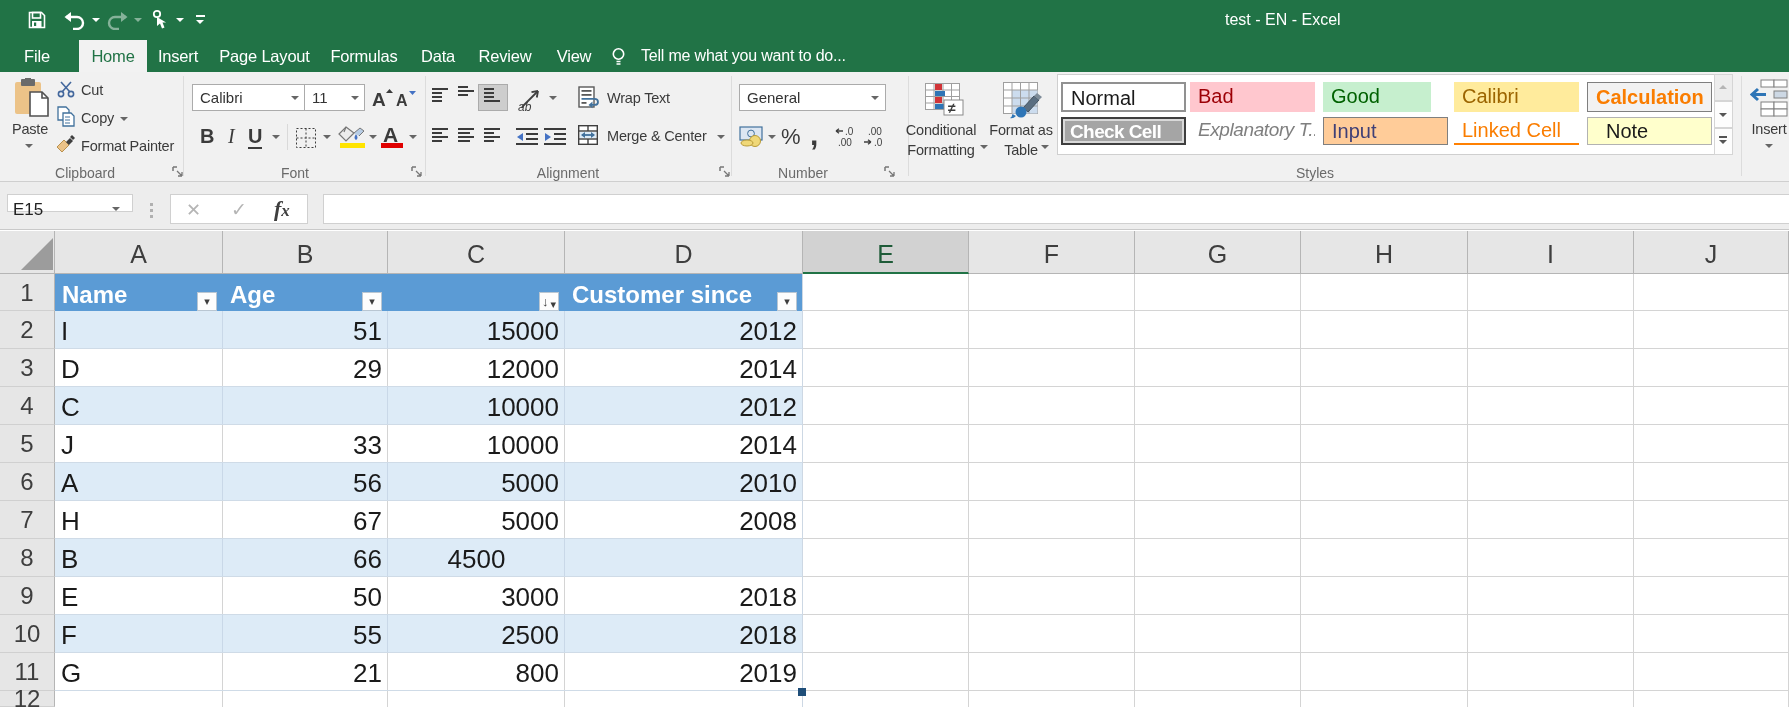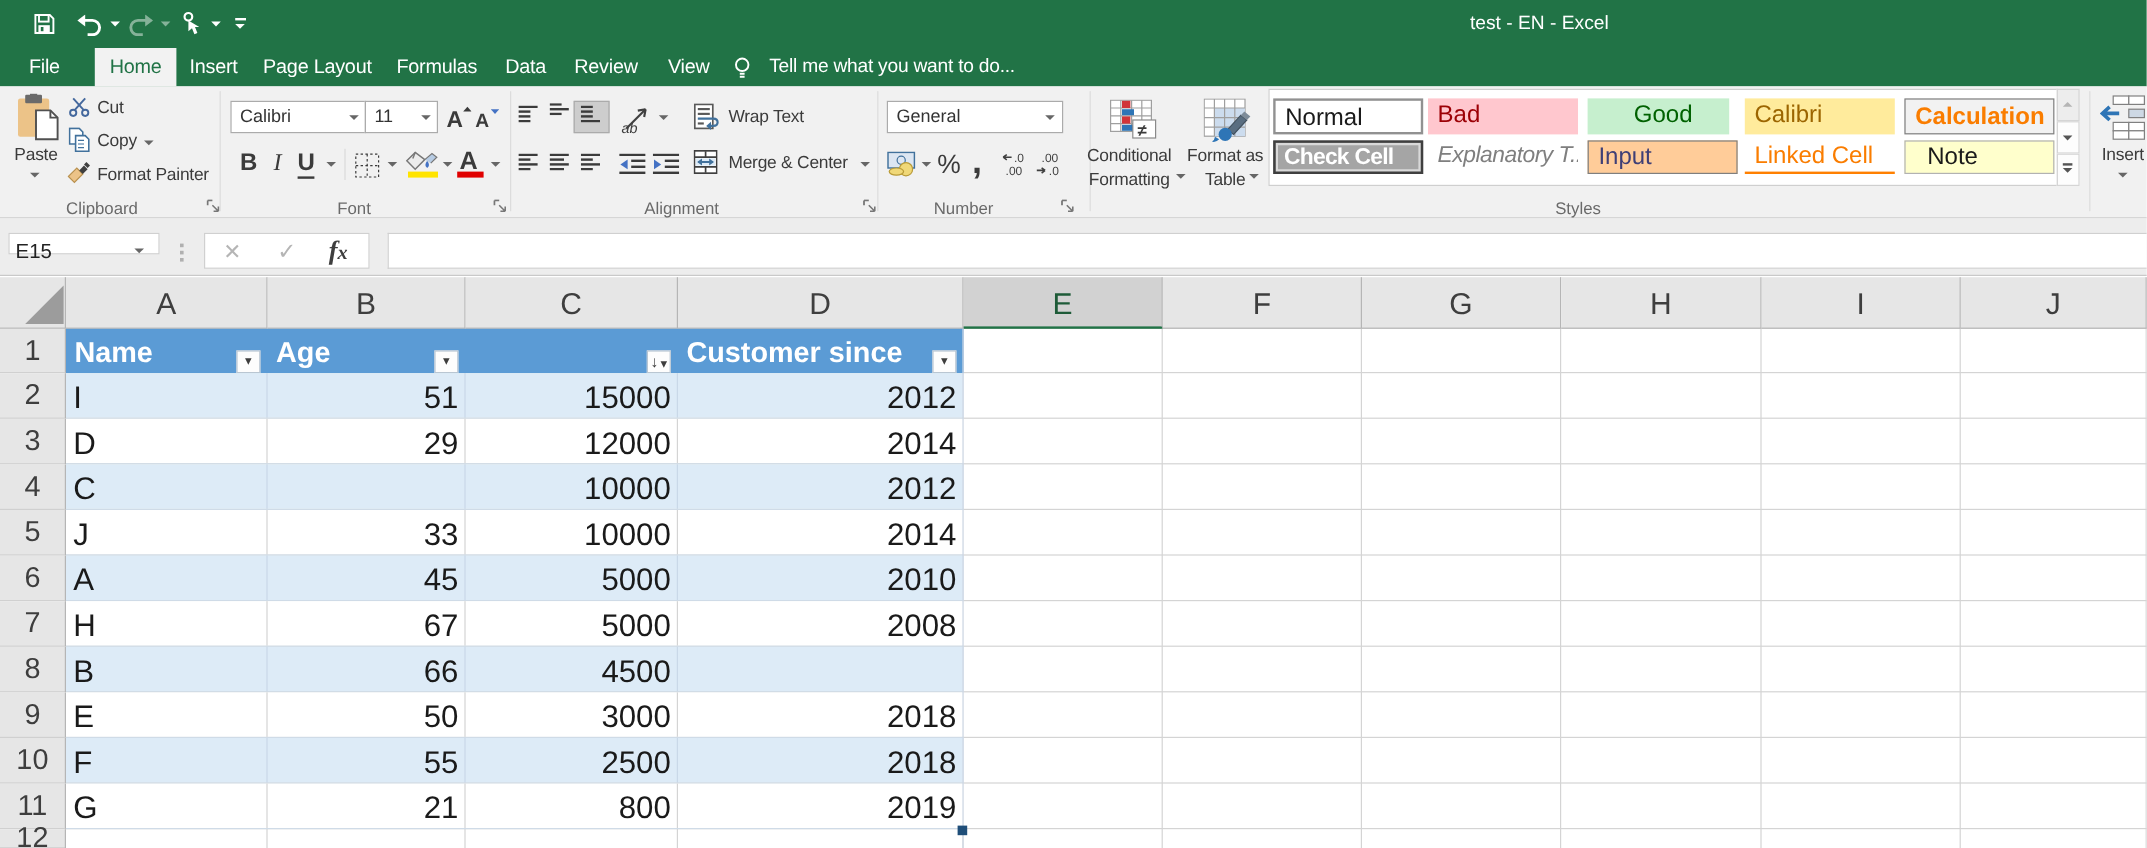--- a/index.html
+++ b/index.html
@@ -296,21 +296,21 @@
 <path d="M31 14 l3 -3 5 4 -3 3 z" fill="#7e8c99"></path>
 <circle cx="18" cy="30" r="5.5" fill="#2e75b6"></circle>
 <path d="M13 34 q-3 3 -6 2 q2 -1 2.5 -4 z" fill="#2e75b6"></path>
 </svg>
 <div class="abs btnlbl" style="left:985px;top:50px;width:72px;text-align:center;">Format as</div>
 <div class="abs btnlbl" style="left:985px;top:70px;width:72px;text-align:center;">Table</div>
 <div class="abs car" style="left:1041px;top:73px;"></div>
 <div class="abs" style="left:1057px;top:2px;width:676px;height:81px;background:#fff;border:1px solid #cfcfcf;"></div>
 <div class="abs" style="left:1061px;top:10px;width:125px;height:30px;background:#ffffff;border:2px solid #919191;color:#1a1a1a;font-size:20px;font-weight:normal;line-height:28px;padding-left:8px;white-space:nowrap;overflow:hidden;">Normal</div>
 <div class="abs" style="left:1190px;top:10px;width:125px;height:30px;background:#ffc7ce;color:#9c0006;font-size:20px;font-weight:normal;line-height:28px;padding-left:8px;white-space:nowrap;overflow:hidden;">Bad</div>
-<div class="abs" style="left:1323px;top:10px;width:118px;height:30px;background:#c6efce;color:#006100;font-size:20px;font-weight:normal;line-height:28px;padding-left:8px;white-space:nowrap;overflow:hidden;text-align:center;">Good</div>
+<div class="abs" style="left:1323px;top:10px;width:108px;height:30px;background:#c6efce;color:#006100;font-size:20px;font-weight:normal;line-height:28px;padding-left:8px;white-space:nowrap;overflow:hidden;">Good</div>
 <div class="abs" style="left:1454px;top:10px;width:125px;height:30px;background:#ffeb9c;color:#9c6500;font-size:20px;font-weight:normal;line-height:28px;padding-left:8px;white-space:nowrap;overflow:hidden;">Calibri</div>
 <div class="abs" style="left:1587px;top:10px;width:125px;height:30px;background:#f2f2f2;border:1px solid #7f7f7f;color:#fa7d00;font-size:20px;font-weight:bold;line-height:28px;padding-left:8px;white-space:nowrap;overflow:hidden;">Calculation</div>
 <div class="abs" style="left:1061px;top:45px;width:125px;height:28px;background:#a5a5a5;border:2px solid #3f3f3f;box-shadow:inset 0 0 0 2px #d9d9d9;color:#ffffff;font-size:19px;font-weight:bold;font-style:normal;line-height:26px;padding-left:7px;letter-spacing:-0.6px;white-space:nowrap;overflow:hidden;">Check Cell</div>
 <div class="abs" style="left:1190px;top:45px;width:125px;height:28px;background:#ffffff;color:#7f7f7f;font-size:19px;font-weight:normal;font-style:italic;line-height:26px;padding-left:8px;letter-spacing:-0.4px;white-space:nowrap;overflow:hidden;">Explanatory T...</div>
 <div class="abs" style="left:1323px;top:45px;width:125px;height:28px;background:#ffcc99;border:1px solid #7f7f7f;color:#3f3f76;font-size:20px;font-weight:normal;font-style:normal;line-height:26px;padding-left:8px;white-space:nowrap;overflow:hidden;">Input</div>
 <div class="abs" style="left:1454px;top:45px;width:125px;height:28px;background:#ffffff;border-bottom:2px solid #ff8001;color:#fa7d00;font-size:20px;font-weight:normal;font-style:normal;line-height:26px;padding-left:8px;white-space:nowrap;overflow:hidden;">Linked Cell</div>
 <div class="abs" style="left:1587px;top:45px;width:125px;height:28px;background:#ffffcc;border:1px solid #b2b2b2;color:#1a1a1a;font-size:20px;font-weight:normal;font-style:normal;line-height:26px;padding-left:18px;white-space:nowrap;overflow:hidden;">Note</div>
 <div class="abs" style="left:1714px;top:2px;width:19px;height:81px;border-left:1px solid #cfcfcf;background:#fff;"></div>
     <div class="abs" style="left:1714px;top:2px;width:19px;height:27px;background:#ededed;border:1px solid #d5d5d5;"></div>
     <div class="abs" style="left:1714px;top:29px;width:19px;height:27px;background:#fdfdfd;border:1px solid #d5d5d5;"></div>
@@ -451,40 +451,40 @@
 <div class="abs cell" style="left:55px;top:195px;width:168px;height:37px;line-height:41px;">J</div>
 <div class="abs cell num" style="left:223px;top:195px;width:165px;height:37px;line-height:41px;">33</div>
 <div class="abs cell num" style="left:388px;top:195px;width:177px;height:37px;line-height:41px;">10000</div>
 <div class="abs cell num" style="left:565px;top:195px;width:238px;height:37px;line-height:41px;">2014</div>
 <div class="abs" style="left:222px;top:195px;width:1px;height:37px;background:#d4d4d4;"></div>
 <div class="abs" style="left:387px;top:195px;width:1px;height:37px;background:#d4d4d4;"></div>
 <div class="abs" style="left:564px;top:195px;width:1px;height:37px;background:#d4d4d4;"></div>
 <div class="abs" style="left:55px;top:232px;width:748px;height:1px;background:#cfdbe7;"></div>
 <div class="abs" style="left:55px;top:233px;width:748px;height:37px;background:#ddebf7;"></div>
 <div class="abs cell" style="left:55px;top:233px;width:168px;height:37px;line-height:41px;">A</div>
-<div class="abs cell num" style="left:223px;top:233px;width:165px;height:37px;line-height:41px;">45</div>
+<div class="abs cell num" style="left:223px;top:233px;width:165px;height:37px;line-height:41px;">56</div>
 <div class="abs cell num" style="left:388px;top:233px;width:177px;height:37px;line-height:41px;">5000</div>
 <div class="abs cell num" style="left:565px;top:233px;width:238px;height:37px;line-height:41px;">2010</div>
 <div class="abs" style="left:222px;top:233px;width:1px;height:37px;background:#c9d8e8;"></div>
 <div class="abs" style="left:387px;top:233px;width:1px;height:37px;background:#c9d8e8;"></div>
 <div class="abs" style="left:564px;top:233px;width:1px;height:37px;background:#c9d8e8;"></div>
 <div class="abs" style="left:55px;top:270px;width:748px;height:1px;background:#cfdbe7;"></div>
 <div class="abs" style="left:55px;top:271px;width:748px;height:37px;background:#ffffff;"></div>
 <div class="abs cell" style="left:55px;top:271px;width:168px;height:37px;line-height:41px;">H</div>
 <div class="abs cell num" style="left:223px;top:271px;width:165px;height:37px;line-height:41px;">67</div>
 <div class="abs cell num" style="left:388px;top:271px;width:177px;height:37px;line-height:41px;">5000</div>
 <div class="abs cell num" style="left:565px;top:271px;width:238px;height:37px;line-height:41px;">2008</div>
 <div class="abs" style="left:222px;top:271px;width:1px;height:37px;background:#d4d4d4;"></div>
 <div class="abs" style="left:387px;top:271px;width:1px;height:37px;background:#d4d4d4;"></div>
 <div class="abs" style="left:564px;top:271px;width:1px;height:37px;background:#d4d4d4;"></div>
 <div class="abs" style="left:55px;top:308px;width:748px;height:1px;background:#cfdbe7;"></div>
 <div class="abs" style="left:55px;top:309px;width:748px;height:37px;background:#ddebf7;"></div>
 <div class="abs cell" style="left:55px;top:309px;width:168px;height:37px;line-height:41px;">B</div>
 <div class="abs cell num" style="left:223px;top:309px;width:165px;height:37px;line-height:41px;">66</div>
-<div class="abs cell num" style="left:388px;top:309px;width:177px;height:37px;line-height:41px;">4500</div>
+<div class="abs cell num" style="left:388px;top:309px;width:177px;height:37px;line-height:41px;text-align:center;">4500</div>
 <div class="abs" style="left:222px;top:309px;width:1px;height:37px;background:#c9d8e8;"></div>
 <div class="abs" style="left:387px;top:309px;width:1px;height:37px;background:#c9d8e8;"></div>
 <div class="abs" style="left:564px;top:309px;width:1px;height:37px;background:#c9d8e8;"></div>
 <div class="abs" style="left:55px;top:346px;width:748px;height:1px;background:#cfdbe7;"></div>
 <div class="abs" style="left:55px;top:347px;width:748px;height:37px;background:#ffffff;"></div>
 <div class="abs cell" style="left:55px;top:347px;width:168px;height:37px;line-height:41px;">E</div>
 <div class="abs cell num" style="left:223px;top:347px;width:165px;height:37px;line-height:41px;">50</div>
 <div class="abs cell num" style="left:388px;top:347px;width:177px;height:37px;line-height:41px;">3000</div>
 <div class="abs cell num" style="left:565px;top:347px;width:238px;height:37px;line-height:41px;">2018</div>
 <div class="abs" style="left:222px;top:347px;width:1px;height:37px;background:#d4d4d4;"></div>

